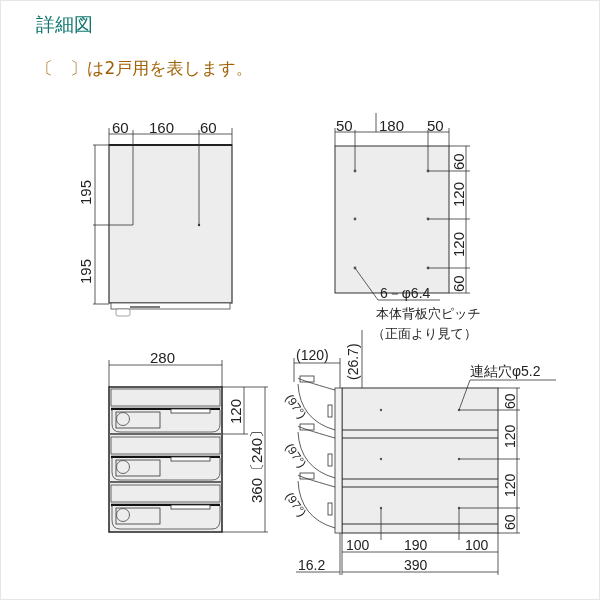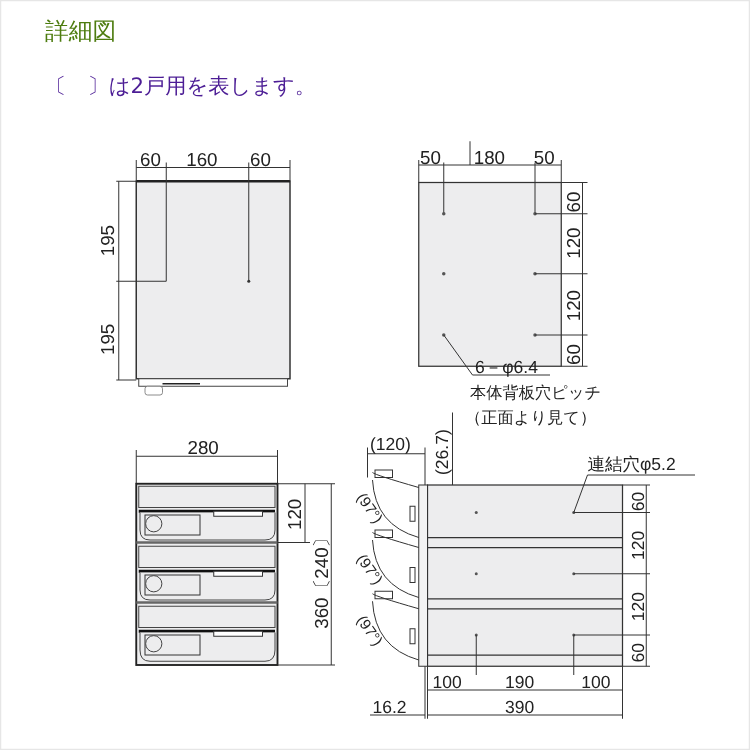--- a/index.html
+++ b/index.html
@@ -1,20 +1,20 @@
 <!DOCTYPE html>
 <html><head>
 <meta charset="utf-8">
 <style>
   html, body { margin:0; padding:0; background:#ffffff; }
   body { width:600px; height:600px; position:relative; overflow:hidden;
          font-family:"DejaVu Sans", "Liberation Sans", sans-serif; color:#222; }
   .frame { position:absolute; left:0; top:0; width:598px; height:598px; border:1px solid #e6e6e6; }
-  .title { position:absolute; left:36px; top:12px; font-size:19px; color:#4d7c0f; }
-  .note { position:absolute; left:36px; top:57px; font-size:17px; color:#4c1d95; }
+  .title { position:absolute; left:36px; top:12px; font-size:19px; color:#0f766e; }
+  .note { position:absolute; left:36px; top:57px; font-size:17px; color:#a16207; }
   svg { position:absolute; left:0; top:0; }
   svg text { font-family:"Liberation Sans", "DejaVu Sans", sans-serif; fill:#222; }
 </style>
 </head>
 <body>
 
 <div class="frame"></div>
 <div class="title">詳細図</div>
 <div class="note">〔　〕は2戸用を表します。</div>
 

